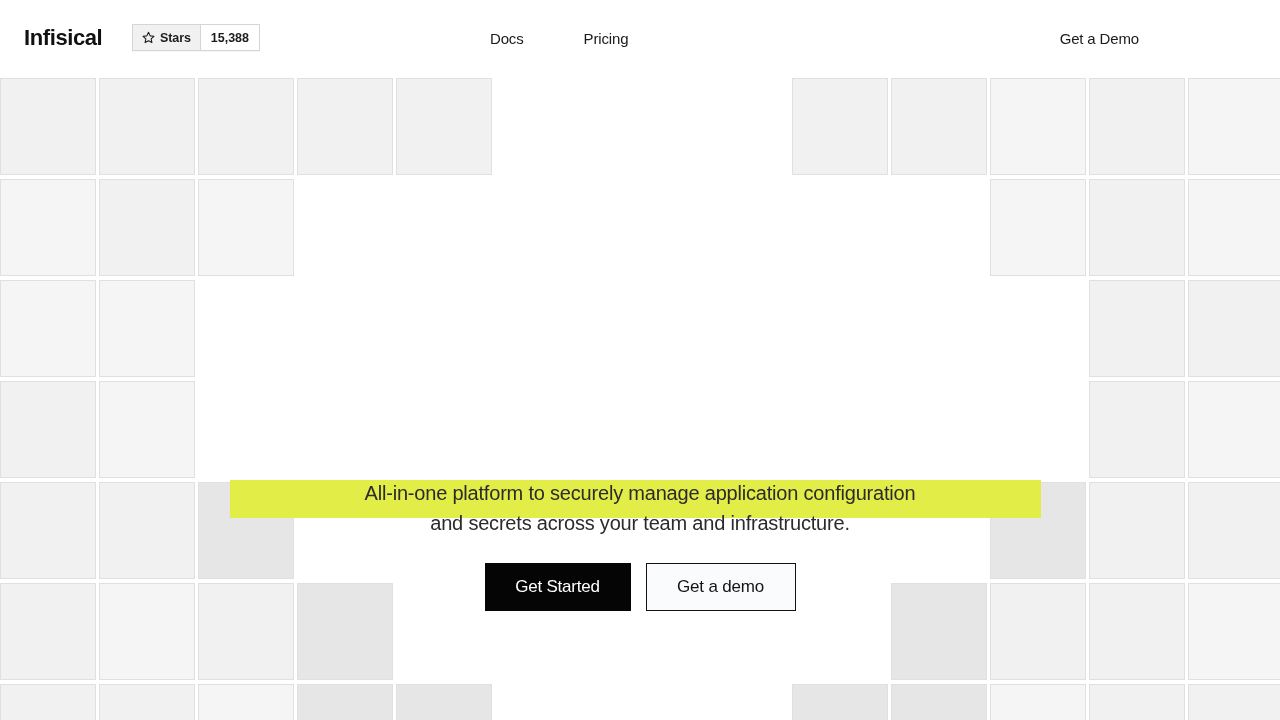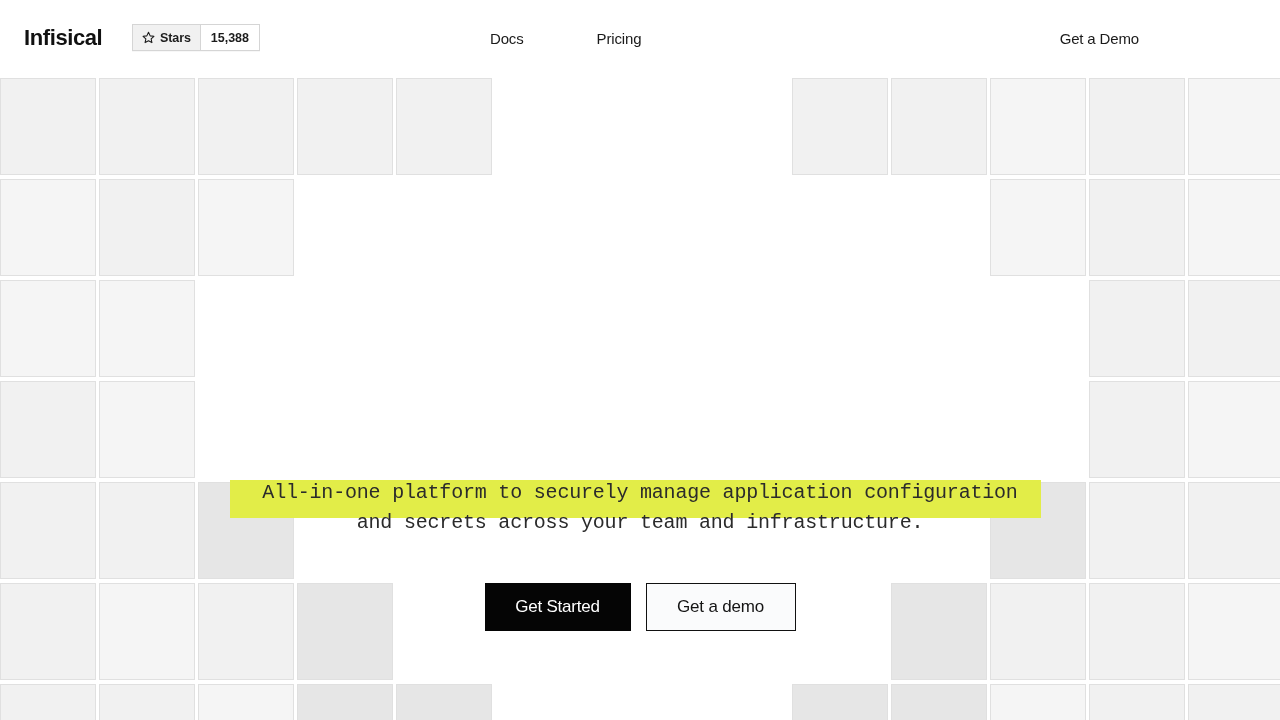--- a/index.html
+++ b/index.html
@@ -66,21 +66,21 @@
     padding: 0 10px;
     background: #ffffff;
     font-size: 12.5px; font-weight: 600; color: #1c1c1c;
   }
 
   
   #nav {
     position: absolute;
     left: 460px; top: 0; height: 78px;
     display: flex; align-items: center;
-    gap: 13px;
+    gap: 0;
   }
   .nav-link {
     font-size: 15px;
     color: #1a1a1a;
     text-decoration: none;
     padding: 0 30px;
     line-height: 78px;
     letter-spacing: -0.15px;
   }
 
@@ -136,26 +136,25 @@
   }
 
   #subtitle {
     position: absolute;
     left: 0; top: 400px; width: 1280px;
     font-size: 20px;
     line-height: 30px;
     color: #2b2b2b;
     letter-spacing: -0.2px;
     text-align: center;
-    font-family: Liberation Mono, monospace;
   }
 
   #cta-row {
     position: absolute;
-    left: 0; top: 505px; width: 1280px;
+    left: 0; top: 485px; width: 1280px;
     display: flex; justify-content: center; align-items: center;
     gap: 15px;
   }
   #get-started-btn {
     width: 146px; height: 48px;
     background: #050505;
     color: #ffffff;
     border: none;
     font-family: "Liberation Sans", sans-serif;
     font-size: 17px;

